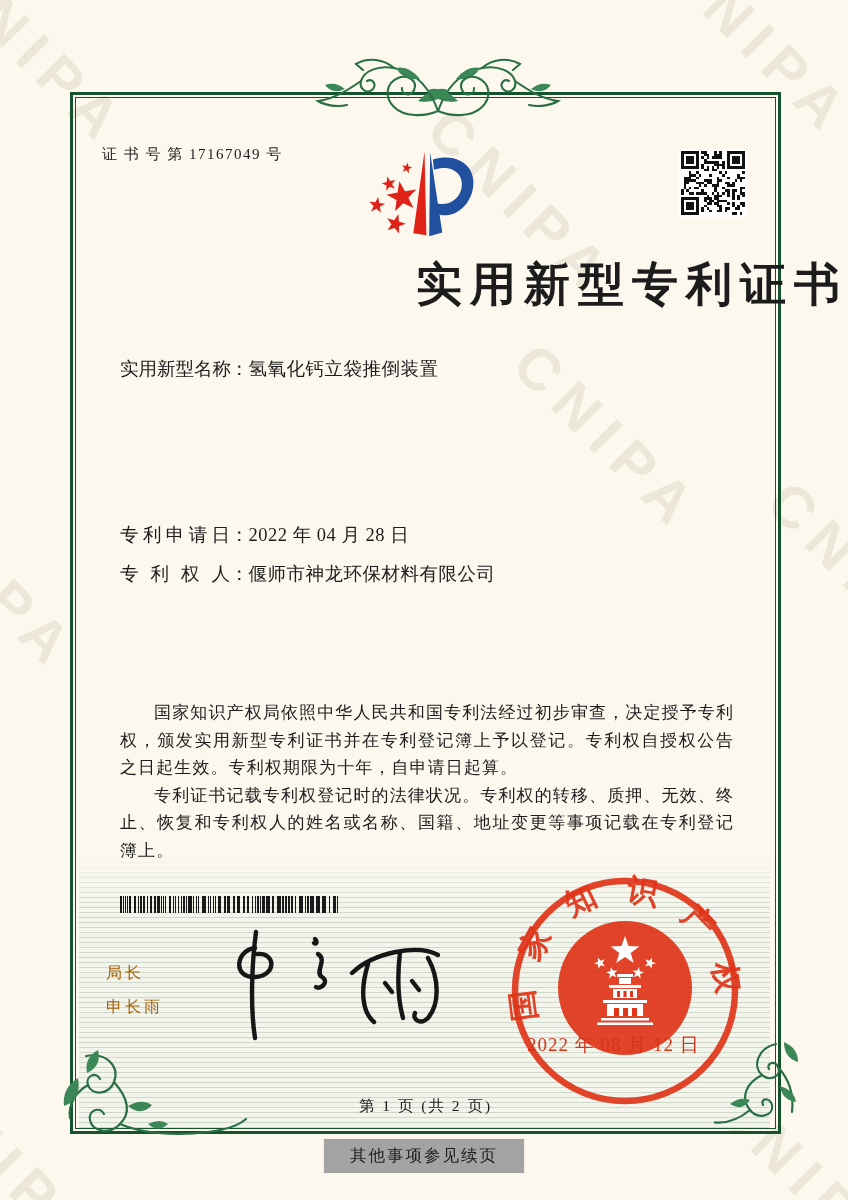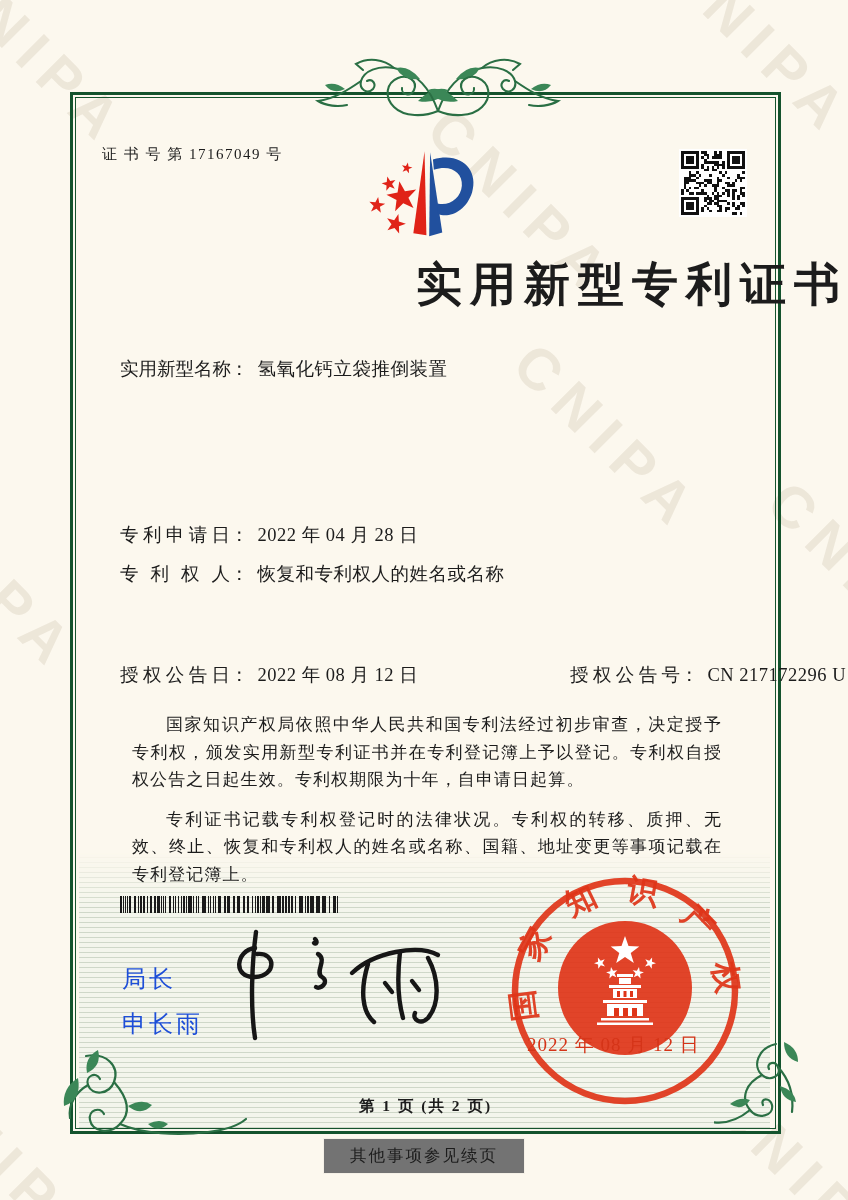--- a/index.html
+++ b/index.html
@@ -29,42 +29,42 @@
 
   .logo{position:absolute;left:348px;top:138px;z-index:4;}
   .qr{position:absolute;left:679px;top:149px;z-index:4;background:#fff;padding:2px;}
 
   .title{position:absolute;left:0;right:0;top:254px;text-align:right;font-size:46px;font-weight:bold;
          letter-spacing:8px;z-index:4;}
 
   .frow{position:absolute;left:120px;font-size:18.5px;z-index:4;white-space:nowrap;}
   .flabel{display:inline-block;width:110px;text-align:justify;text-align-last:justify;vertical-align:bottom;}
   .fcolon{display:inline-block;}
-  .fvalue{margin-left:9px;letter-spacing:0.5px;}
+  .fvalue{letter-spacing:0.5px;}
   .grant2{position:absolute;left:450px;top:0;}
 
   .paras{position:absolute;left:120px;width:614px;top:699px;font-size:17px;line-height:27.6px;
          letter-spacing:1.1px;text-align:justify;z-index:4;}
-  .paras p{margin:12px;text-indent:2em;}
+  .paras p{margin:0;text-indent:2em;}
 
   .barcode{position:absolute;left:120px;top:896px;z-index:4;}
 
-  .signer{position:absolute;left:122px;top:963px;z-index:4;font-family:"Liberation Sans","DejaVu Sans",sans-serif;
-          font-size:24px;letter-spacing:3px;color:#1d4ed8;}
+  .signer{position:absolute;left:106px;top:963px;z-index:4;font-family:"Liberation Sans","DejaVu Sans",sans-serif;
+          font-size:16px;letter-spacing:3px;color:#a16207;}
   .signer div{margin-bottom:13px;}
   .signature{position:absolute;left:222px;top:928px;z-index:5;}
 
   .seal{position:absolute;left:505px;top:873px;z-index:5;}
   .seal-date{position:absolute;left:527px;top:1032px;z-index:6;color:#d53418;font-size:19px;
              letter-spacing:1px;white-space:nowrap;}
 
   .page-info{position:absolute;left:70px;right:67px;top:1096px;text-align:center;font-size:15.5px;
-             letter-spacing:2px;z-index:4;font-weight:bold;}
-
-  .cont-note{position:absolute;left:50%;transform:translateX(-50%);top:1139px;background:#737373;
+             letter-spacing:2px;z-index:4;}
+
+  .cont-note{position:absolute;left:50%;transform:translateX(-50%);top:1139px;background:#a3a3a3;
              padding:6px 26px;font-size:16.5px;letter-spacing:2px;z-index:5;box-shadow:0 0 0 1px rgba(0,0,0,0.03);}
 </style>
 </head>
 <body>
 
 <div class="page">
 
   <span class="wm" style="left:-25px;top:-55px">CNIPA</span>
   <span class="wm" style="left:700px;top:-65px">CNIPA</span>
   <span class="wm" style="left:462px;top:95px">CNIPA</span>
@@ -415,27 +415,21 @@
 
   <div class="title">实用新型专利证书</div>
 
   <div class="frow" style="top:356px">
     <span class="flabel">实用新型名称</span><span class="fcolon">：</span><span class="fvalue">氢氧化钙立袋推倒装置</span>
   </div>
   <div class="frow" style="top:522px">
     <span class="flabel">专利申请日</span><span class="fcolon">：</span><span class="fvalue">2022 年 04 月 28 日</span>
   </div>
   <div class="frow" style="top:561px">
-    <span class="flabel">专利权人</span><span class="fcolon">：</span><span class="fvalue">恢复和专利权人的姓名或名称</span>
-  </div>
-  <div class="frow" style="top:662px">
-    <span class="flabel">授权公告日</span><span class="fcolon">：</span><span class="fvalue">2022 年 08 月 12 日</span>
-    <span class="grant2">
-      <span class="flabel">授权公告号</span><span class="fcolon">：</span><span class="fvalue">CN 217172296 U</span>
-    </span>
+    <span class="flabel">专利权人</span><span class="fcolon">：</span><span class="fvalue">偃师市神龙环保材料有限公司</span>
   </div>
 
   <div class="paras">
     <p>国家知识产权局依照中华人民共和国专利法经过初步审查，决定授予专利权，颁发实用新型专利证书并在专利登记簿上予以登记。专利权自授权公告之日起生效。专利权期限为十年，自申请日起算。</p>
     <p>专利证书记载专利权登记时的法律状况。专利权的转移、质押、无效、终止、恢复和专利权人的姓名或名称、国籍、地址变更等事项记载在专利登记簿上。</p>
   </div>
 
   <svg class="barcode" width="224" height="17" viewBox="0 0 224 17" shape-rendering="crispEdges">
     <g id="bars" fill="#1a1a1a">
         <rect x="0" y="0" width="2" height="17"></rect>

